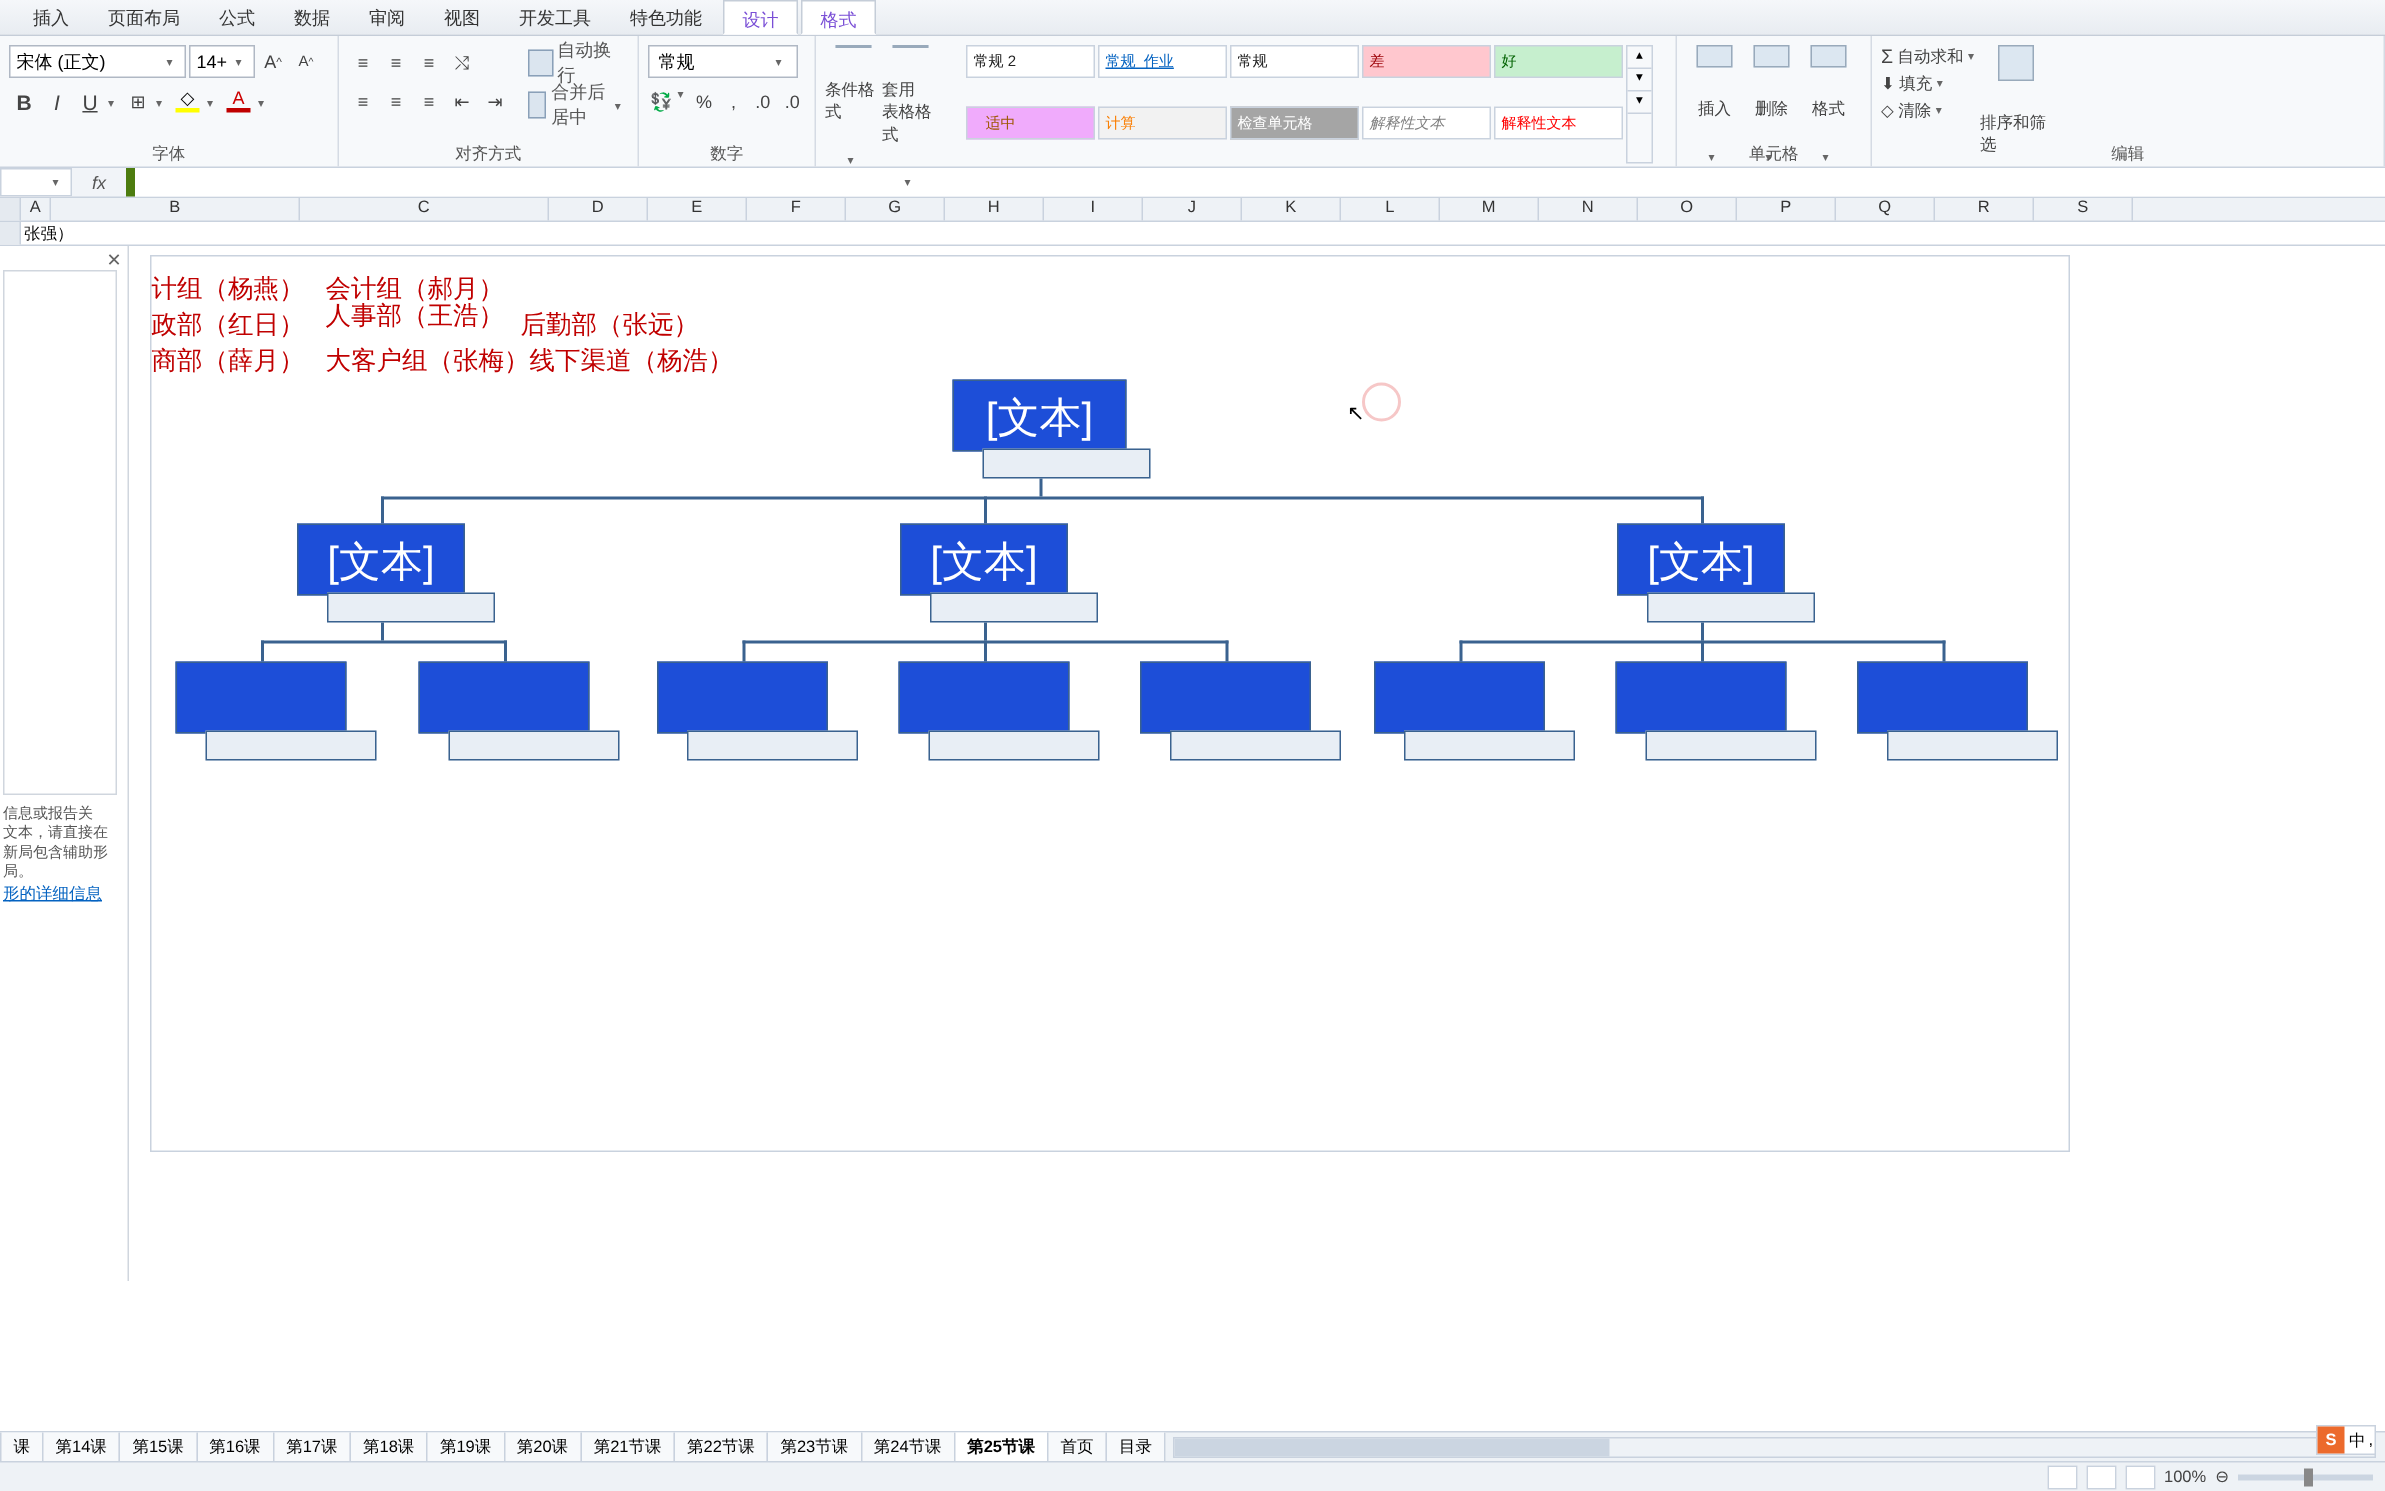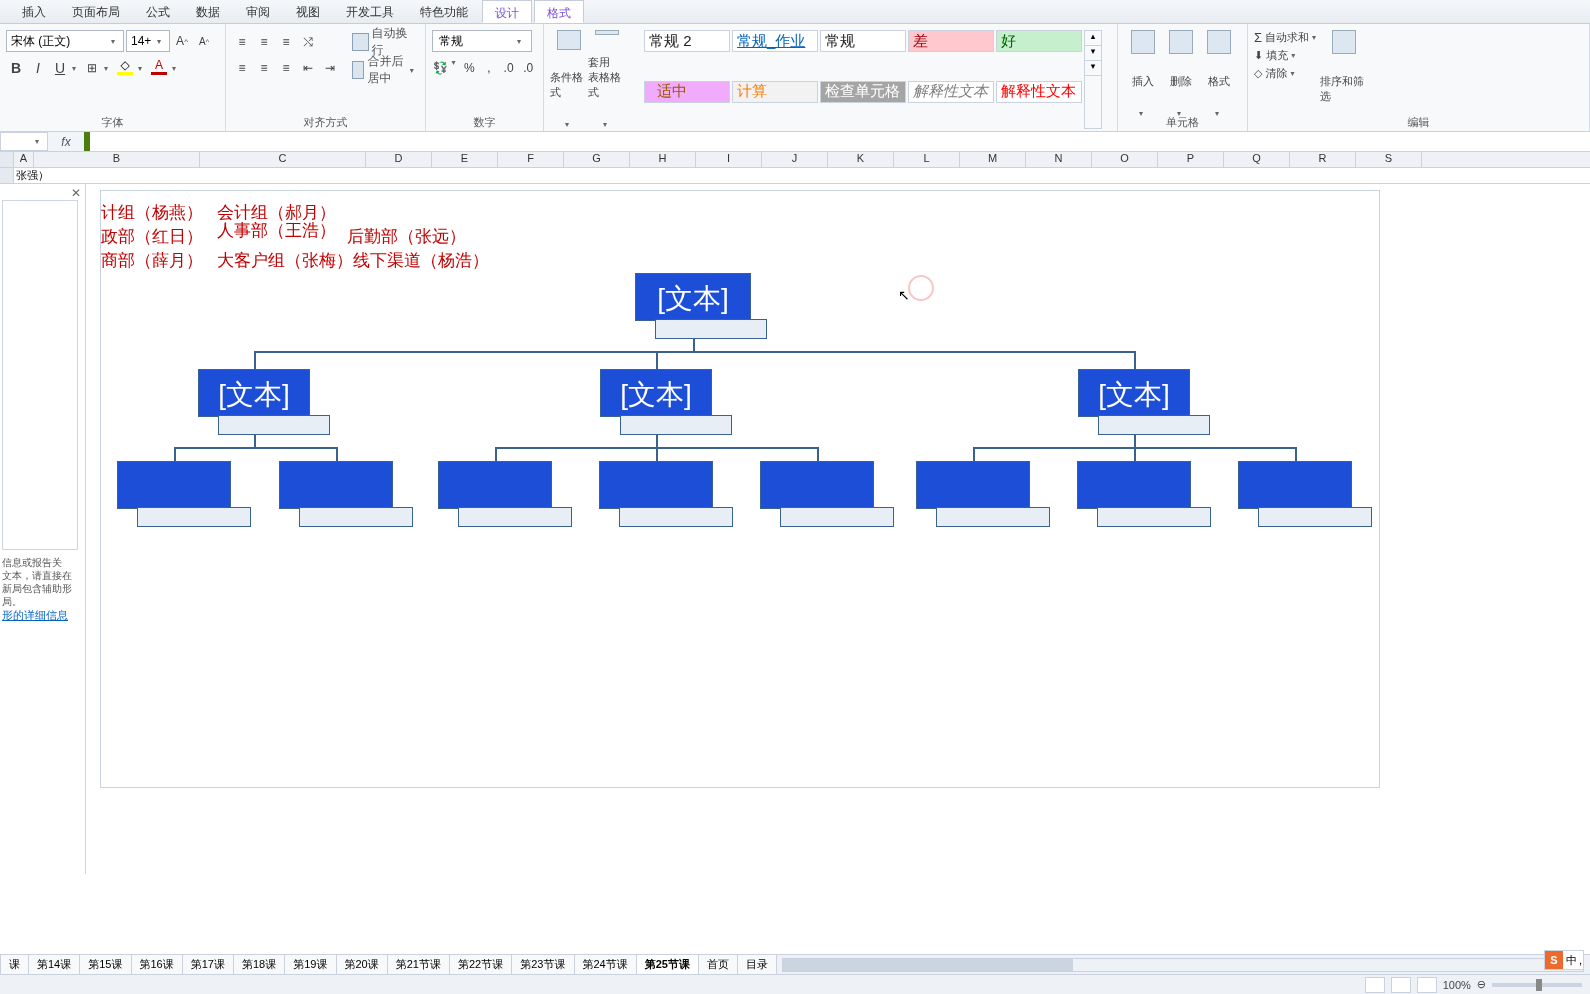--- a/index.html
+++ b/index.html
@@ -5,21 +5,21 @@
 * { margin: 0; padding: 0; box-sizing: border-box; font-family: "Microsoft YaHei", sans-serif; }
 body { background: #fff; font-size: 12px; overflow: hidden; }
 
 
 .ribbon-tabs { display: flex; height: 24px; background: linear-gradient(#f5f7fa,#e8ecf1); border-bottom: 1px solid #c5cdd8; padding-left: 10px; gap: 2px; }
 .ribbon-tab { padding: 4px 12px 0; color: #333; cursor: pointer; font-size: 12px; }
 .ribbon-tab.active { background: #fff; border: 1px solid #c5cdd8; border-bottom: 1px solid #fff; color: #7a4fd6; }
 .ribbon-tab.purple { color: #7a4fd6; }
 
 
-.ribbon { display: flex; height: 108px; background: #f7f9fb; border-bottom: 1px solid #c9d2de; }
+.ribbon { display: flex; height: 88px; background: #f7f9fb; border-bottom: 1px solid #c9d2de; }
 .rgroup { border-right: 1px solid #d5dbe4; padding: 2px 6px; display: flex; flex-direction: column; position: relative; }
 .rgroup-label { position: absolute; bottom: 1px; left: 0; right: 0; text-align: center; font-size: 11px; color: #555; }
 
 
 .font-row1 { display: flex; align-items: center; gap: 2px; margin-top: 4px; }
 .font-combo { width: 118px; height: 22px; border: 1px solid #b0b8c4; background: #fff; font-size: 12px; padding: 0 4px; display: flex; align-items: center; justify-content: space-between; }
 .size-combo { width: 44px; height: 22px; border: 1px solid #b0b8c4; background: #fff; font-size: 12px; padding: 0 4px; display: flex; align-items: center; justify-content: space-between; }
 .btn-sm { width: 20px; height: 20px; display: inline-flex; align-items: center; justify-content: center; border: 1px solid transparent; cursor: pointer; font-size: 12px; color: #444; }
 .font-row2 { display: flex; align-items: center; gap: 2px; margin-top: 6px; }
 .bold { font-weight: bold; font-size: 14px; }
@@ -35,21 +35,21 @@
 .big-btn-col { display:flex; flex-direction:column; gap:4px; margin-top:4px; margin-left:8px; }
 .big-btn { display:flex; align-items:center; gap:3px; height:24px; padding:0 4px; color:#555; font-size:12px; cursor:pointer; }
 .big-btn .icon { width:18px; height:18px; border:1px solid #8aa0b8; background:#dbe5ef; }
 
 
 .num-combo { width:100px; height:22px; border:1px solid #b0b8c4; background:#fff; padding:0 6px; display:flex; align-items:center; justify-content:space-between; margin-top:4px; }
 .num-row { display:flex; gap:2px; margin-top:6px; }
 
 
 .style-gallery { display:flex; gap:2px; margin-top:4px; flex-wrap:wrap; width:440px; }
-.style-cell { width:86px; height:22px; border:1px solid #c9d2de; font-size:15px; display:flex; align-items:center; padding:0 4px; }
+.style-cell { width:86px; height:22px; border:1px solid #c9d2de; font-size:10px; display:flex; align-items:center; padding:0 4px; }
 .sc-normal2 { background:#fff; color:#222; }
 .sc-hw { background:#fff; color:#0563c1; text-decoration:underline; }
 .sc-norm { background:#fff; color:#222; }
 .sc-bad { background:#ffc7ce; color:#9c0006; }
 .sc-good { background:#c6efce; color:#006100; }
 .sc-neutral { background:#f0abfc; color:#9c5700;padding-left:12px; }
 .sc-calc { background:#f2f2f2; color:#fa7d00; }
 .sc-check { background:#a5a5a5; color:#fff; }
 .sc-explain { background:#fff; color:#7f7f7f; font-style:italic; }
 .sc-warn { background:#fff; color:#ff0000; }

